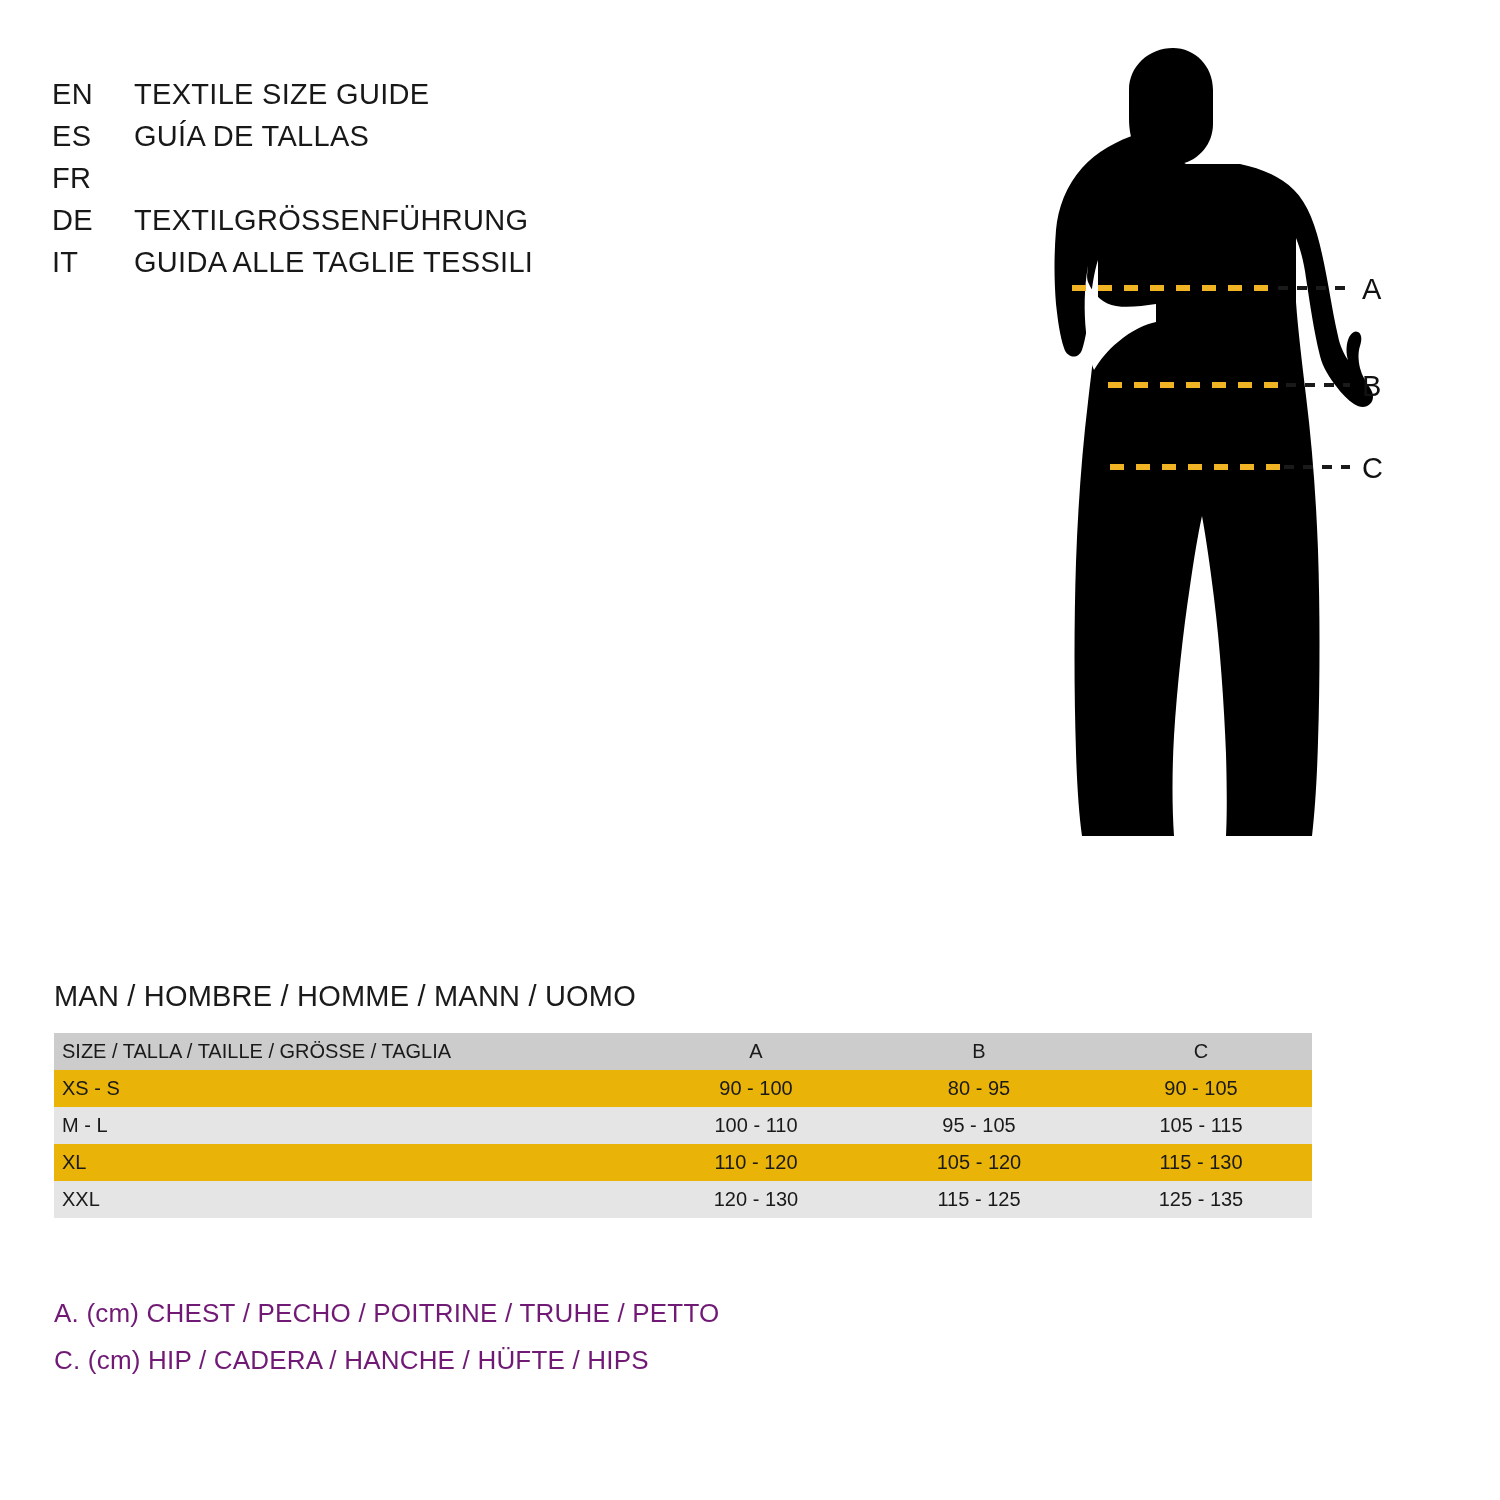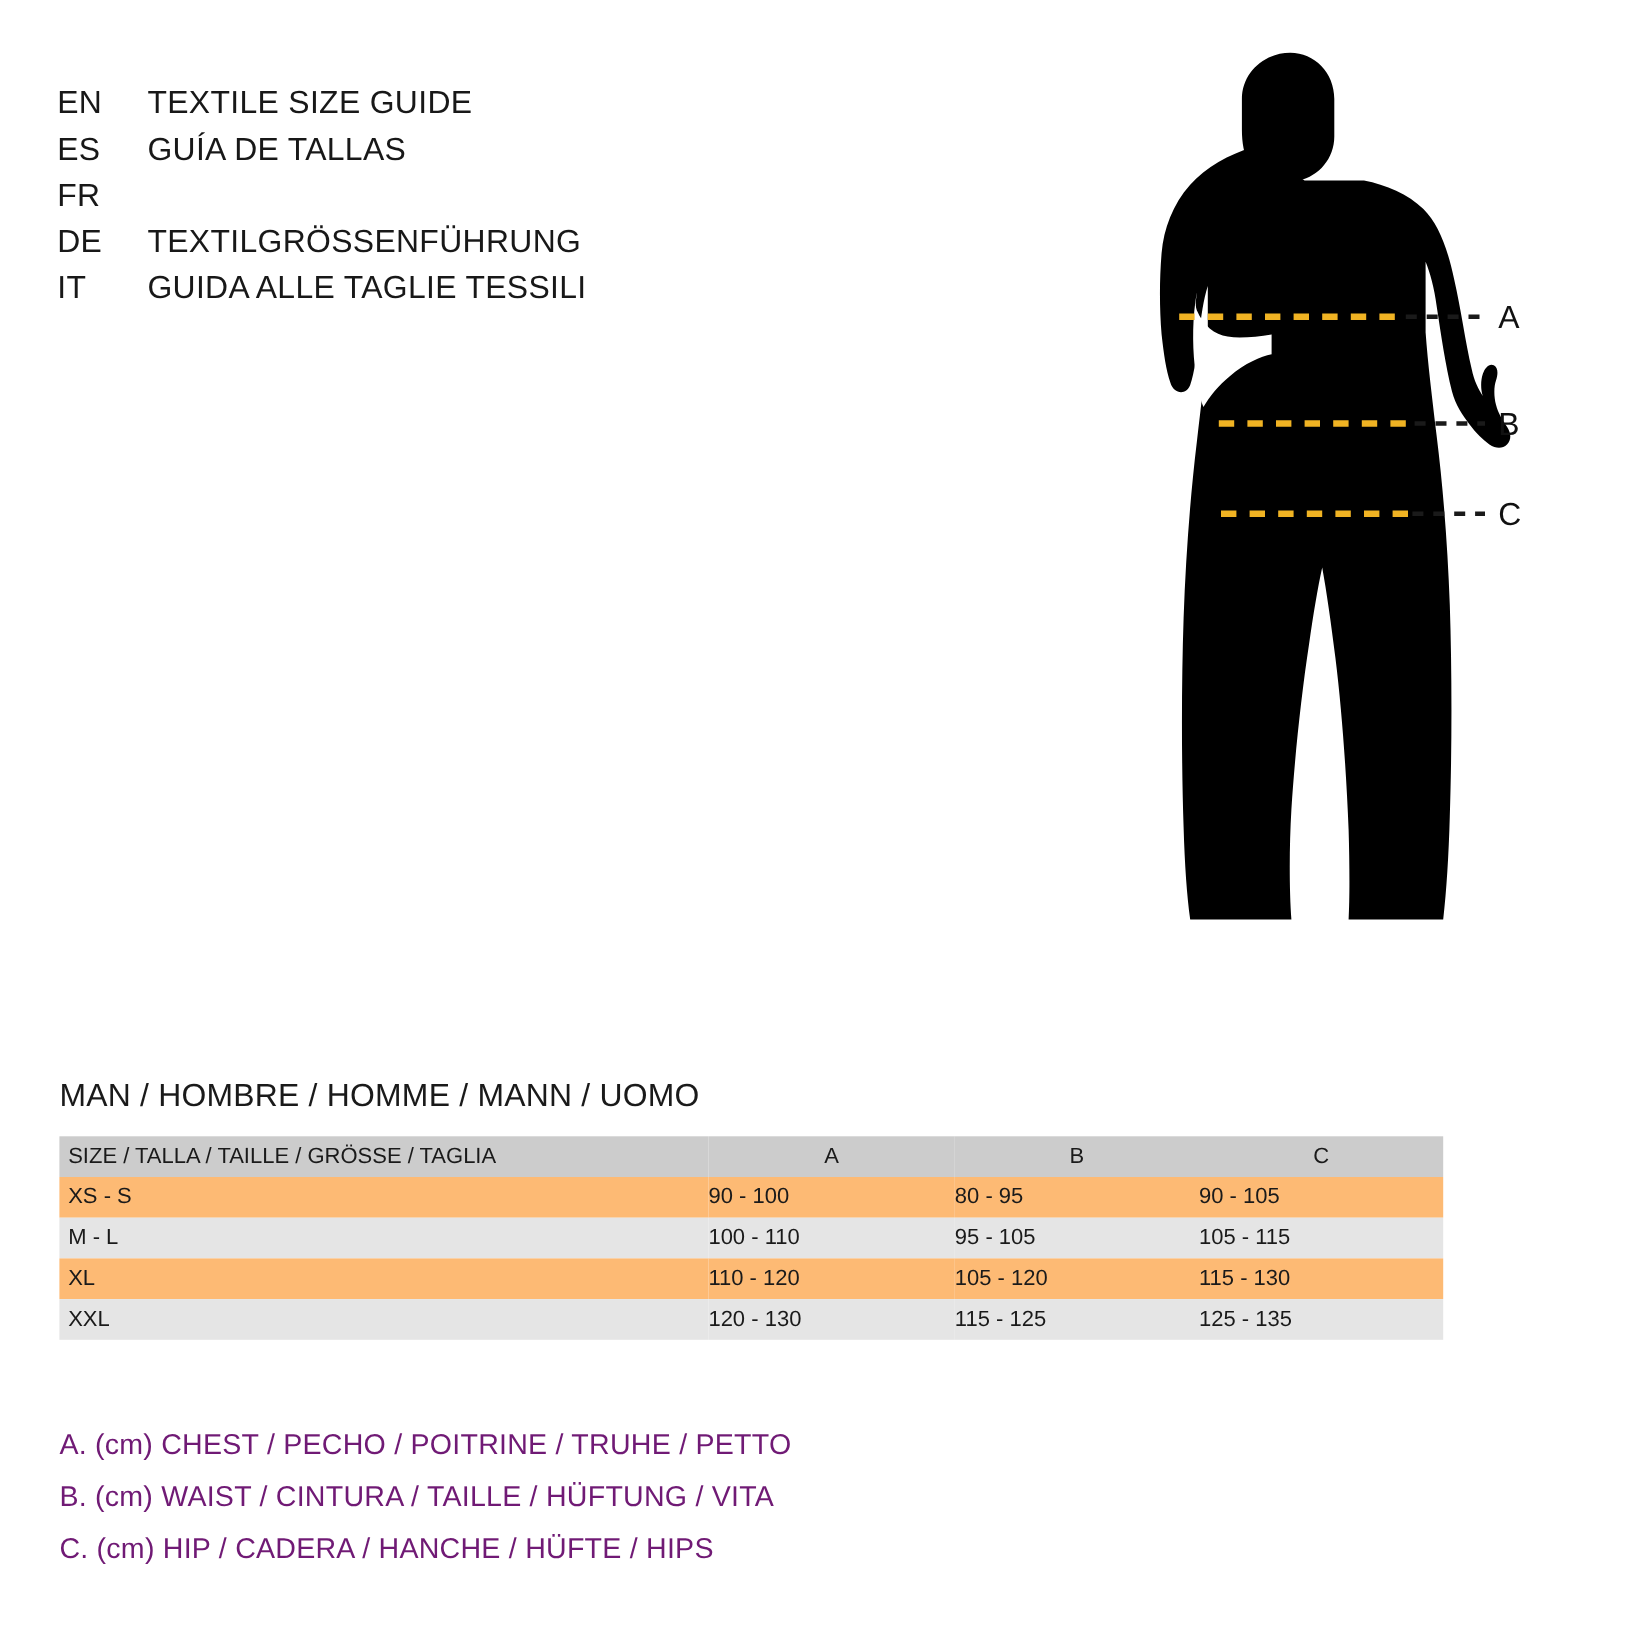--- a/index.html
+++ b/index.html
@@ -108,25 +108,25 @@
     padding-left: 8px;
   }
   table.size-table thead th.col-meas {
     text-align: center;
   }
   table.size-table tbody td.col-label {
     text-align: left;
     padding-left: 8px;
   }
   table.size-table tbody td.col-meas {
-    text-align: left;
+    text-align: center;
     margin-top: 24px;
   }
   table.size-table tbody tr.odd td {
-    background: #fdba74;
+    background: #eab308;
   }
   table.size-table tbody tr.even td {
     background: #e5e5e5;
   }
   col.c-label { width: 590px; }
   col.c-a { width: 224px; }
   col.c-b { width: 222px; }
   col.c-c { width: 222px; }
 
   
@@ -291,17 +291,16 @@
         <td class="col-label">XXL</td>
         <td class="col-meas">120 - 130</td>
         <td class="col-meas">115 - 125</td>
         <td class="col-meas">125 - 135</td>
       </tr>
     </tbody>
   </table>
 
   <div class="legend">
     <div class="legend-row">A. (cm) CHEST / PECHO / POITRINE / TRUHE / PETTO</div>
-    <div class="legend-row">B. (cm) WAIST / CINTURA / TAILLE / HÜFTUNG / VITA</div>
     <div class="legend-row">C. (cm) HIP / CADERA / HANCHE / HÜFTE / HIPS</div>
   </div>
 
 </div>
 
 </body></html>

